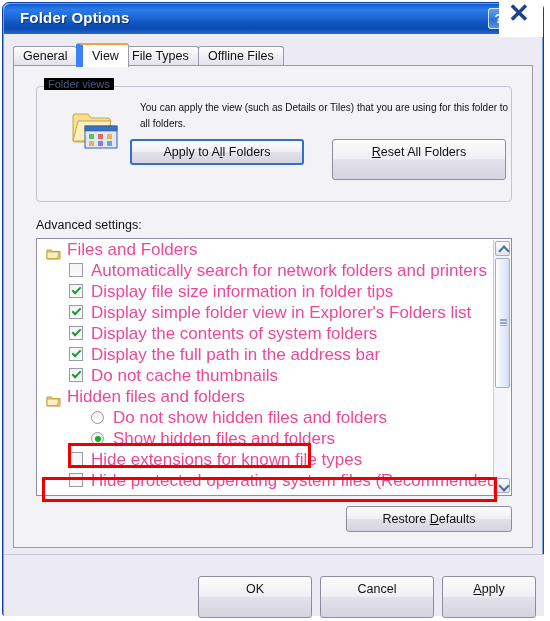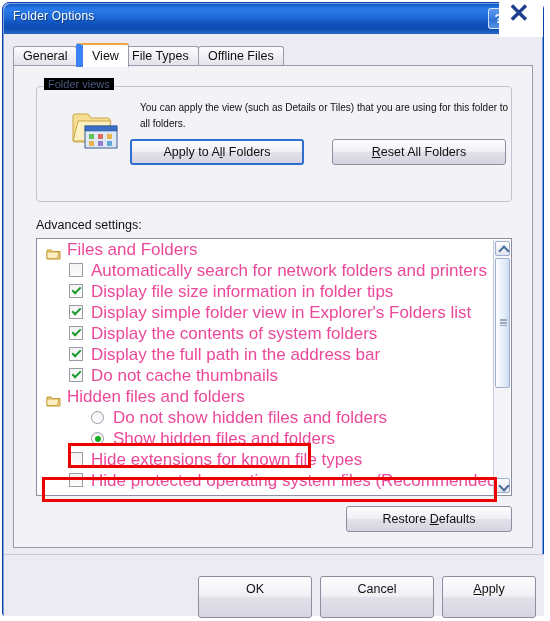--- a/index.html
+++ b/index.html
@@ -29,23 +29,23 @@
     width: 538px; height: 30px;
     border-radius: 6px 6px 0 0;
     background: linear-gradient(to bottom,
       #0a55c9 0%, #1f6ddd 8%, #2a7ae8 20%,
       #1c66d4 48%, #1055bf 62%, #0c4bb3 82%, #2668c9 100%);
     box-sizing: border-box;
     overflow: hidden;
   }
   #titlebar-text {
     position: absolute;
-    left: 9px; top: 5px;
-    font-size: 12px;
-    font-weight: normal;
+    left: 16px; top: 5px;
+    font-size: 15px;
+    font-weight: bold;
     color: #ffffff;
     letter-spacing: .2px;
     text-shadow: 1px 1px 1px rgba(0,0,0,.45);
     white-space: nowrap;
   }
   .titlebtn {
     position: absolute;
     top: 4px;
     width: 21px; height: 21px;
     border-radius: 3px;
@@ -169,21 +169,21 @@
     border-radius: 3px;
     white-space: nowrap;
   }
   .btn.focused {
     border: 2px solid #2f6fd0;
     border-radius: 3px;
   }
   .btn u { text-decoration: underline; }
 
   #apply-all-btn  { left: 116px; top: 73px;  width: 174px; height: 26px; line-height: 22px; }
-  #reset-all-btn  { left: 318px; top: 73px;  width: 174px; height: 26px; line-height: 24px; }
+  #reset-all-btn  { left: 318px; top: 73px;  width: 174px; height: 41px; line-height: 24px; }
 
   
   #adv-label {
     position: absolute;
     left: 22px; top: 152px;
     font-size: 12.5px;
     color: #101010;
   }
   #adv-list {
     position: absolute;

